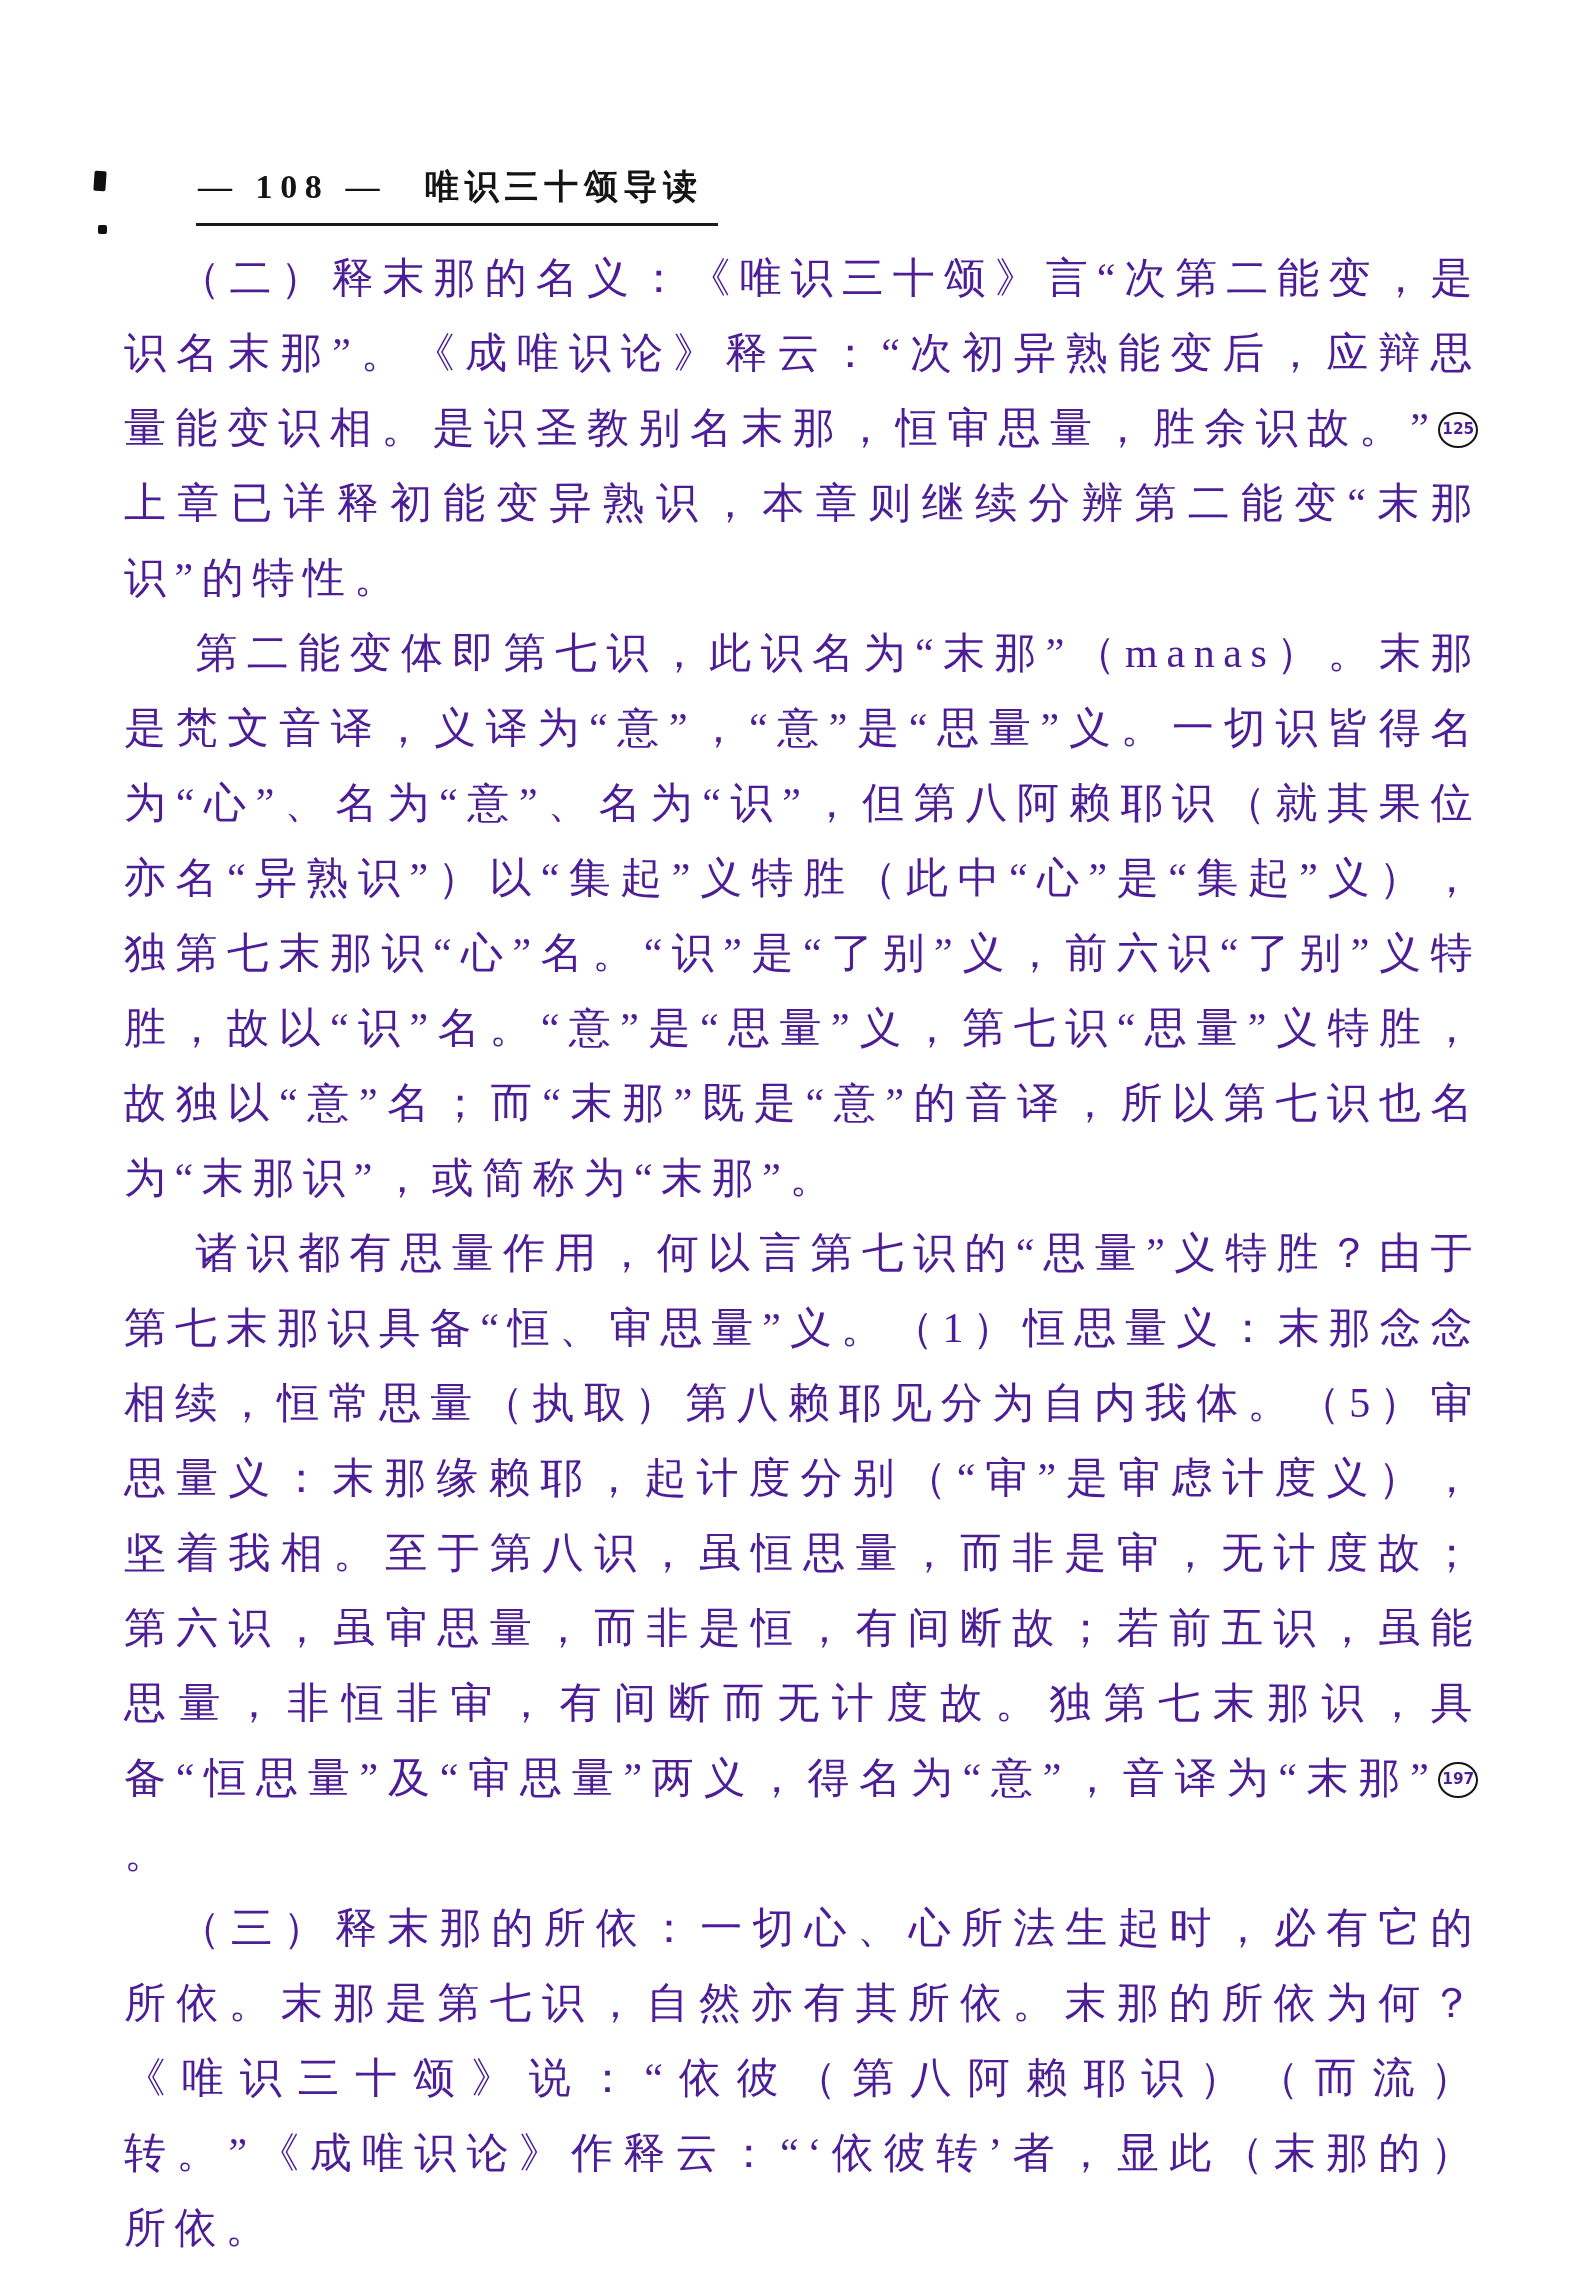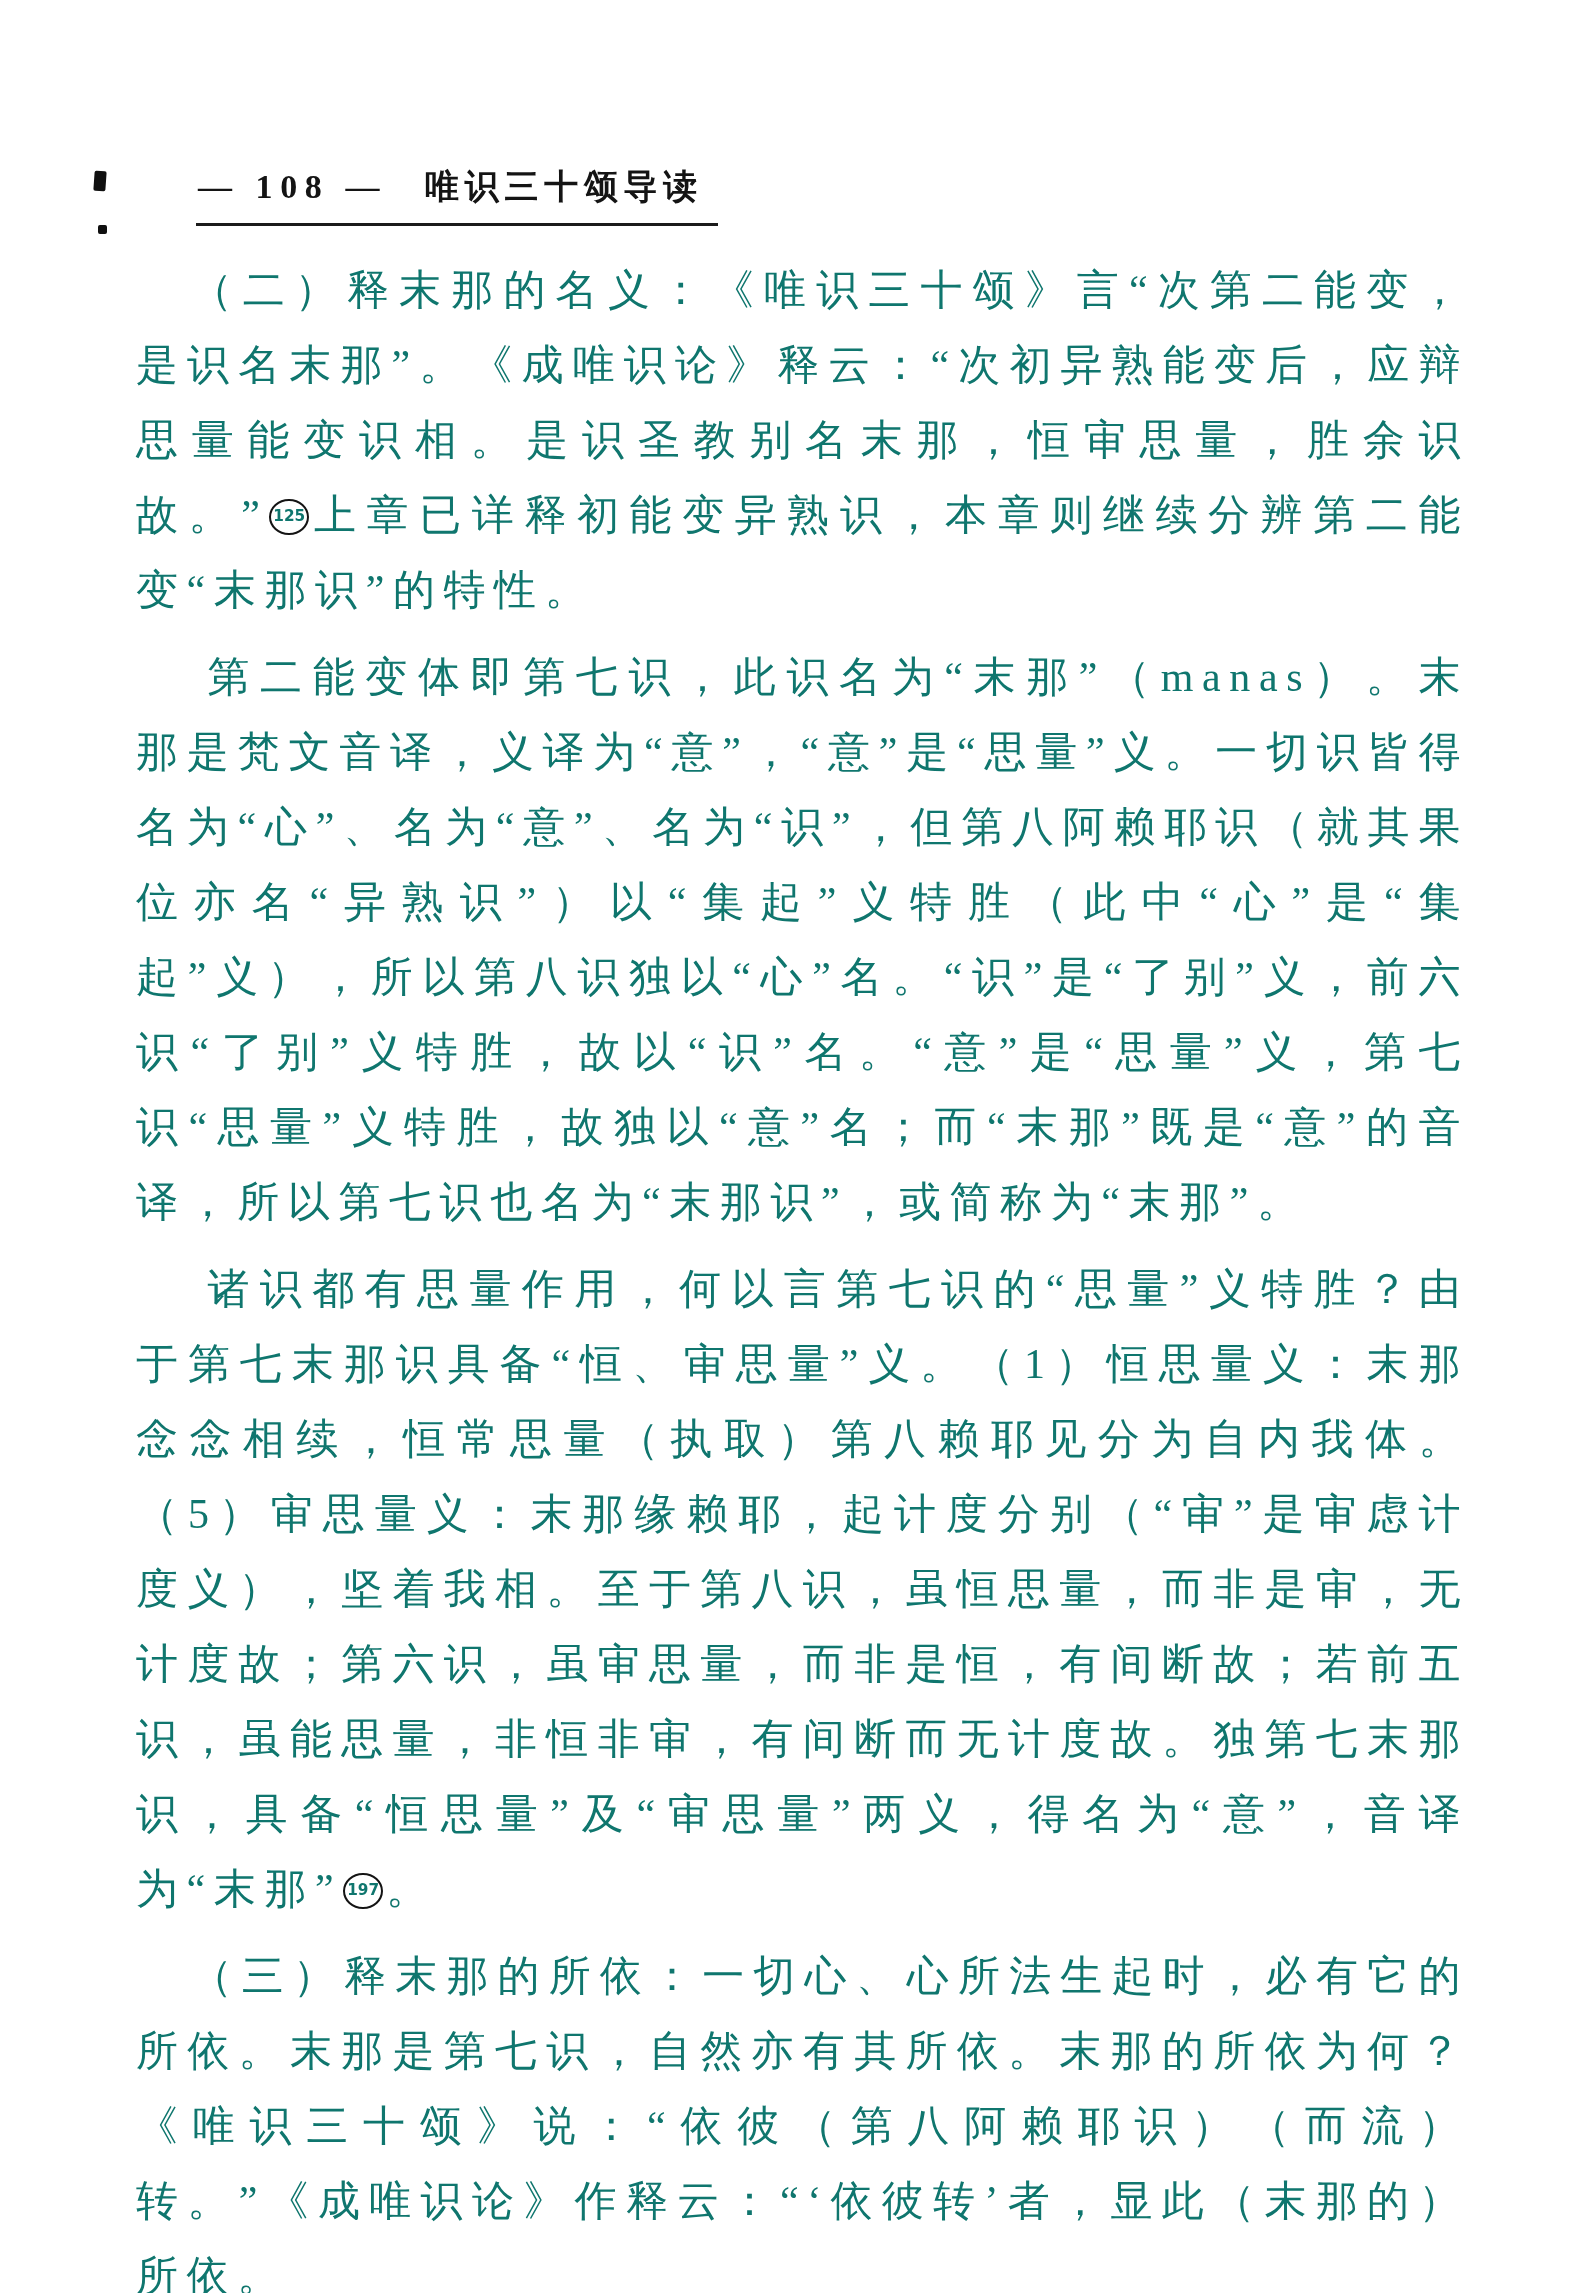--- a/index.html
+++ b/index.html
@@ -39,29 +39,29 @@
     letter-spacing: 5.7px;
   }
   
   .body-text {
     position: absolute;
     left: 124px;
     top: 241px;
     width: 1357px;
   }
   .para {
-    margin: 12px;
+    margin: 0;
     padding: 0;
     font-size: 42px;
     line-height: 75px;
     letter-spacing: 8.6px;
     text-align: justify;
     text-justify: inter-character;
     text-indent: 1.7em;
-    color: #0f766e;
+    color: #4c1d95;
   }
   .para.paren-indent {
     text-indent: 1.3em;
   }
   
   .fn {
     display: inline-block;
     box-sizing: border-box;
     min-width: 36px;
     height: 36px;
@@ -108,21 +108,21 @@
   <div class="speck-2"></div>
 
   <header class="running-head">
     <span class="page-num">— 108 —</span><span class="head-title">唯识三十颂导读</span>
   </header>
 
   <main class="body-text">
 
     <p class="para paren-indent"><span>（二）释末那的名义：《唯识三十颂》言“次第二能变，是识名末那”。《成唯识论》释云：“次初异熟能变后，应辩思量能变识相。是识圣教别名末那，恒审思量，胜余识故。”</span><span class="fn">125</span><span>上章已详释初能变异熟识，本章则继续分辨第二能变“末那识”的特性。</span></p>
 
-    <p class="para"><span>第二能变体即第七识，此识名为“末那”（manas）。末那是梵文音译，义译为“意”，“意”是“思量”义。一切识皆得名为“心”、名为“意”、名为“识”，但第八阿赖耶识（就其果位亦名“异熟识”）以“集起”义特胜（此中“心”是“集起”义），所以第八识独以“心”名。“识”是“了别”义，前六识“了别”义特胜，故以“识”名。“意”是“思量”义，第七识“思量”义特胜，故独以“意”名；而“末那”既是“意”的音译，所以第七识也名为“末那识”，或简称为“末那”。</span></p>
+    <p class="para"><span>第二能变体即第七识，此识名为“末那”（manas）。末那是梵文音译，义译为“意”，“意”是“思量”义。一切识皆得名为“心”、名为“意”、名为“识”，但第八阿赖耶识（就其果位亦名“异熟识”）以“集起”义特胜（此中“心”是“集起”义），独第七末那识“心”名。“识”是“了别”义，前六识“了别”义特胜，故以“识”名。“意”是“思量”义，第七识“思量”义特胜，故独以“意”名；而“末那”既是“意”的音译，所以第七识也名为“末那识”，或简称为“末那”。</span></p>
 
     <p class="para"><span>诸识都有思量作用，何以言第七识的“思量”义特胜？由于第七末那识具备“恒、审思量”义。（1）恒思量义：末那念念相续，恒常思量（执取）第八赖耶见分为自内我体。（5）审思量义：末那缘赖耶，起计度分别（“审”是审虑计度义），坚着我相。至于第八识，虽恒思量，而非是审，无计度故；第六识，虽审思量，而非是恒，有间断故；若前五识，虽能思量，非恒非审，有间断而无计度故。独第七末那识，具备“恒思量”及“审思量”两义，得名为“意”，音译为“末那”</span><span class="fn">197</span><span>。</span></p>
 
     <p class="para paren-indent"><span>（三）释末那的所依：一切心、心所法生起时，必有它的所依。末那是第七识，自然亦有其所依。末那的所依为何？《唯识三十颂》说：“依彼（第八阿赖耶识）（而流）转。”《成唯识论》作释云：“‘依彼转’者，显此（末那的）所依。</span></p>
 
   </main>
 
 </div>
 
 

